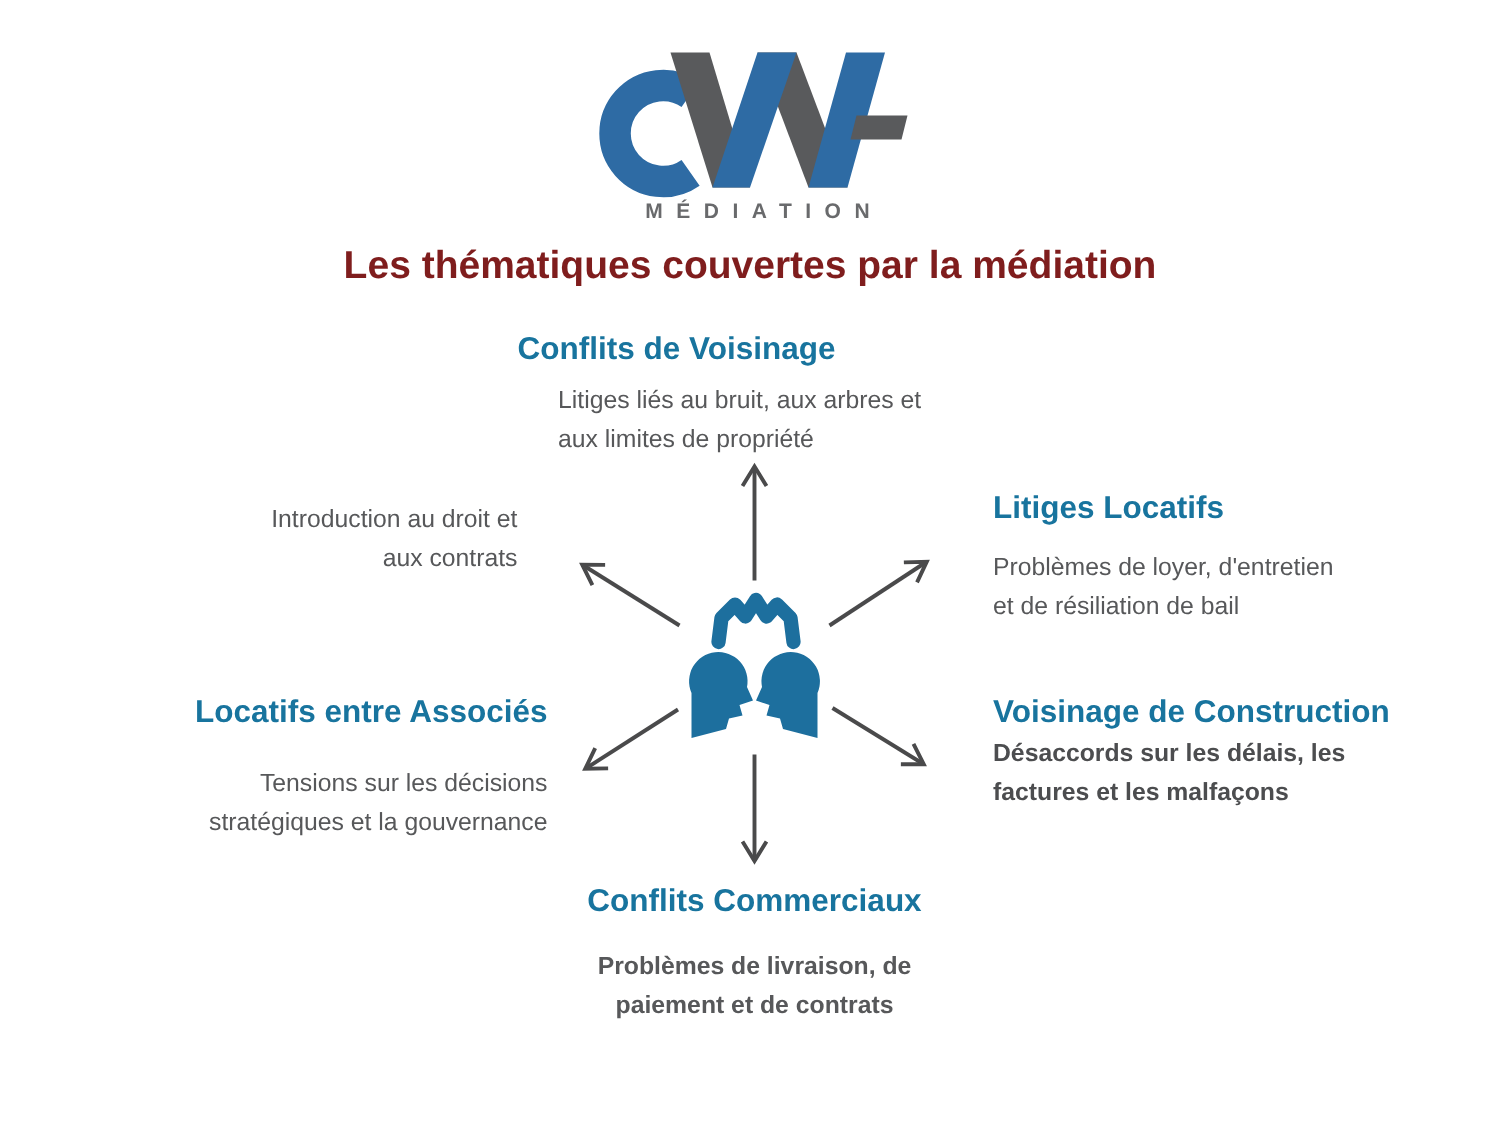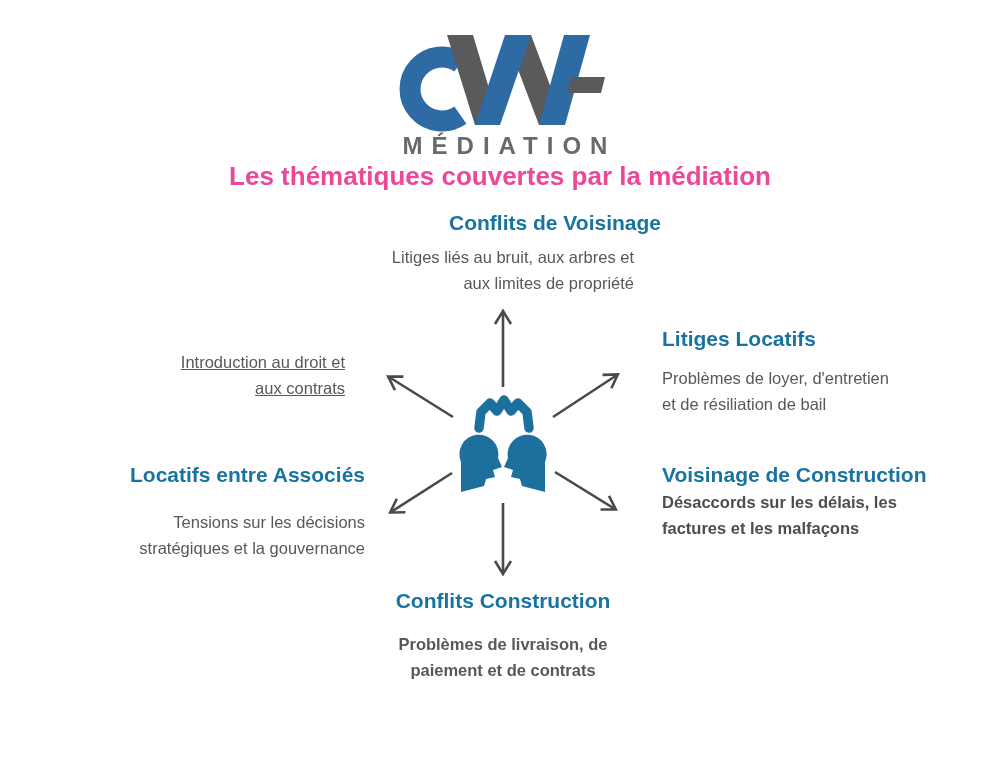--- a/index.html
+++ b/index.html
@@ -4,38 +4,38 @@
 <style>
   html,body{margin:0;padding:0;background:#ffffff;}
   .stage{
     position:relative;width:1000px;height:759px;background:#ffffff;
     font-family:"Liberation Sans",sans-serif;overflow:hidden;
   }
   
   .logo-svg{position:absolute;left:390px;top:25px;}
   .logo-sub{
     position:absolute;left:375px;top:132px;width:260px;text-align:center;
-    font-size:24px;font-weight:bold;letter-spacing:9px;text-indent:9px;
+    font-size:14px;font-weight:bold;letter-spacing:9px;text-indent:9px;
     color:#696a6c;margin:0;
   }
   
   .title{
     position:absolute;left:0;top:161px;width:1000px;text-align:center;
-    font-size:26px;font-weight:bold;color:#ec4899;margin:0;
+    font-size:26px;font-weight:bold;color:#7f1d1d;margin:0;
   }
   
   .topic h2{
     margin:0;font-size:21px;font-weight:bold;color:#18749e;
     white-space:nowrap;line-height:28px;
   }
   .topic p{margin:0;font-size:16.5px;line-height:26px;color:#57585a;}
-  .t-voisinage{position:absolute;left:345px;top:209px;width:316px;text-align:right;}
+  .t-voisinage{position:absolute;left:345px;top:219px;width:316px;text-align:left;}
   .t-voisinage p{width:262px;margin:7px auto 0;}
   .t-juridiques{position:absolute;right:655px;top:325px;text-align:right;}
-  .t-juridiques p{width:192px;margin:24px 0 0 auto;text-decoration:underline;}
+  .t-juridiques p{width:192px;margin:8px 0 0 auto;}
   .t-locatifs{position:absolute;left:662px;top:325px;text-align:left;}
   .t-locatifs p{width:240px;margin-top:12px;}
   .t-associes{position:absolute;right:635px;top:461px;text-align:right;}
   .t-associes p{width:282px;margin:20px 0 0 auto;}
   .t-construction{position:absolute;left:662px;top:461px;text-align:left;}
   .t-construction p{width:258px;font-weight:bold;color:#4c4d4f;}
   .t-commerciaux{position:absolute;left:345px;top:587px;width:316px;text-align:center;}
   .t-commerciaux p{width:220px;margin:16px auto 0;font-weight:bold;}
   
   .hub-svg{position:absolute;left:375px;top:300px;}
@@ -79,21 +79,21 @@
     <h2>Locatifs entre Associés</h2>
     <p>Tensions sur les décisions stratégiques et la gouvernance</p>
   </section>
 
   <section class="topic t-construction">
     <h2>Voisinage de Construction</h2>
     <p>Désaccords sur les délais, les factures et les malfaçons</p>
   </section>
 
   <section class="topic t-commerciaux">
-    <h2>Conflits Construction</h2>
+    <h2>Conflits Commerciaux</h2>
     <p>Problèmes de livraison, de paiement et de contrats</p>
   </section>
 
   <svg class="hub-svg" width="256" height="284" viewBox="0 0 256 284" role="img" aria-label="two-heads-facing-with-gear-icon">
     <defs>
       <marker id="ah" markerUnits="userSpaceOnUse" markerWidth="22" markerHeight="22" viewBox="0 0 22 22" refX="16" refY="11" orient="auto">
         <path d="M4,3 L17,11 L4,19" fill="none" stroke="#4a4a4b" stroke-width="2.6"></path>
       </marker>
     </defs>
     <g stroke="#4a4a4b" stroke-width="2.6">

